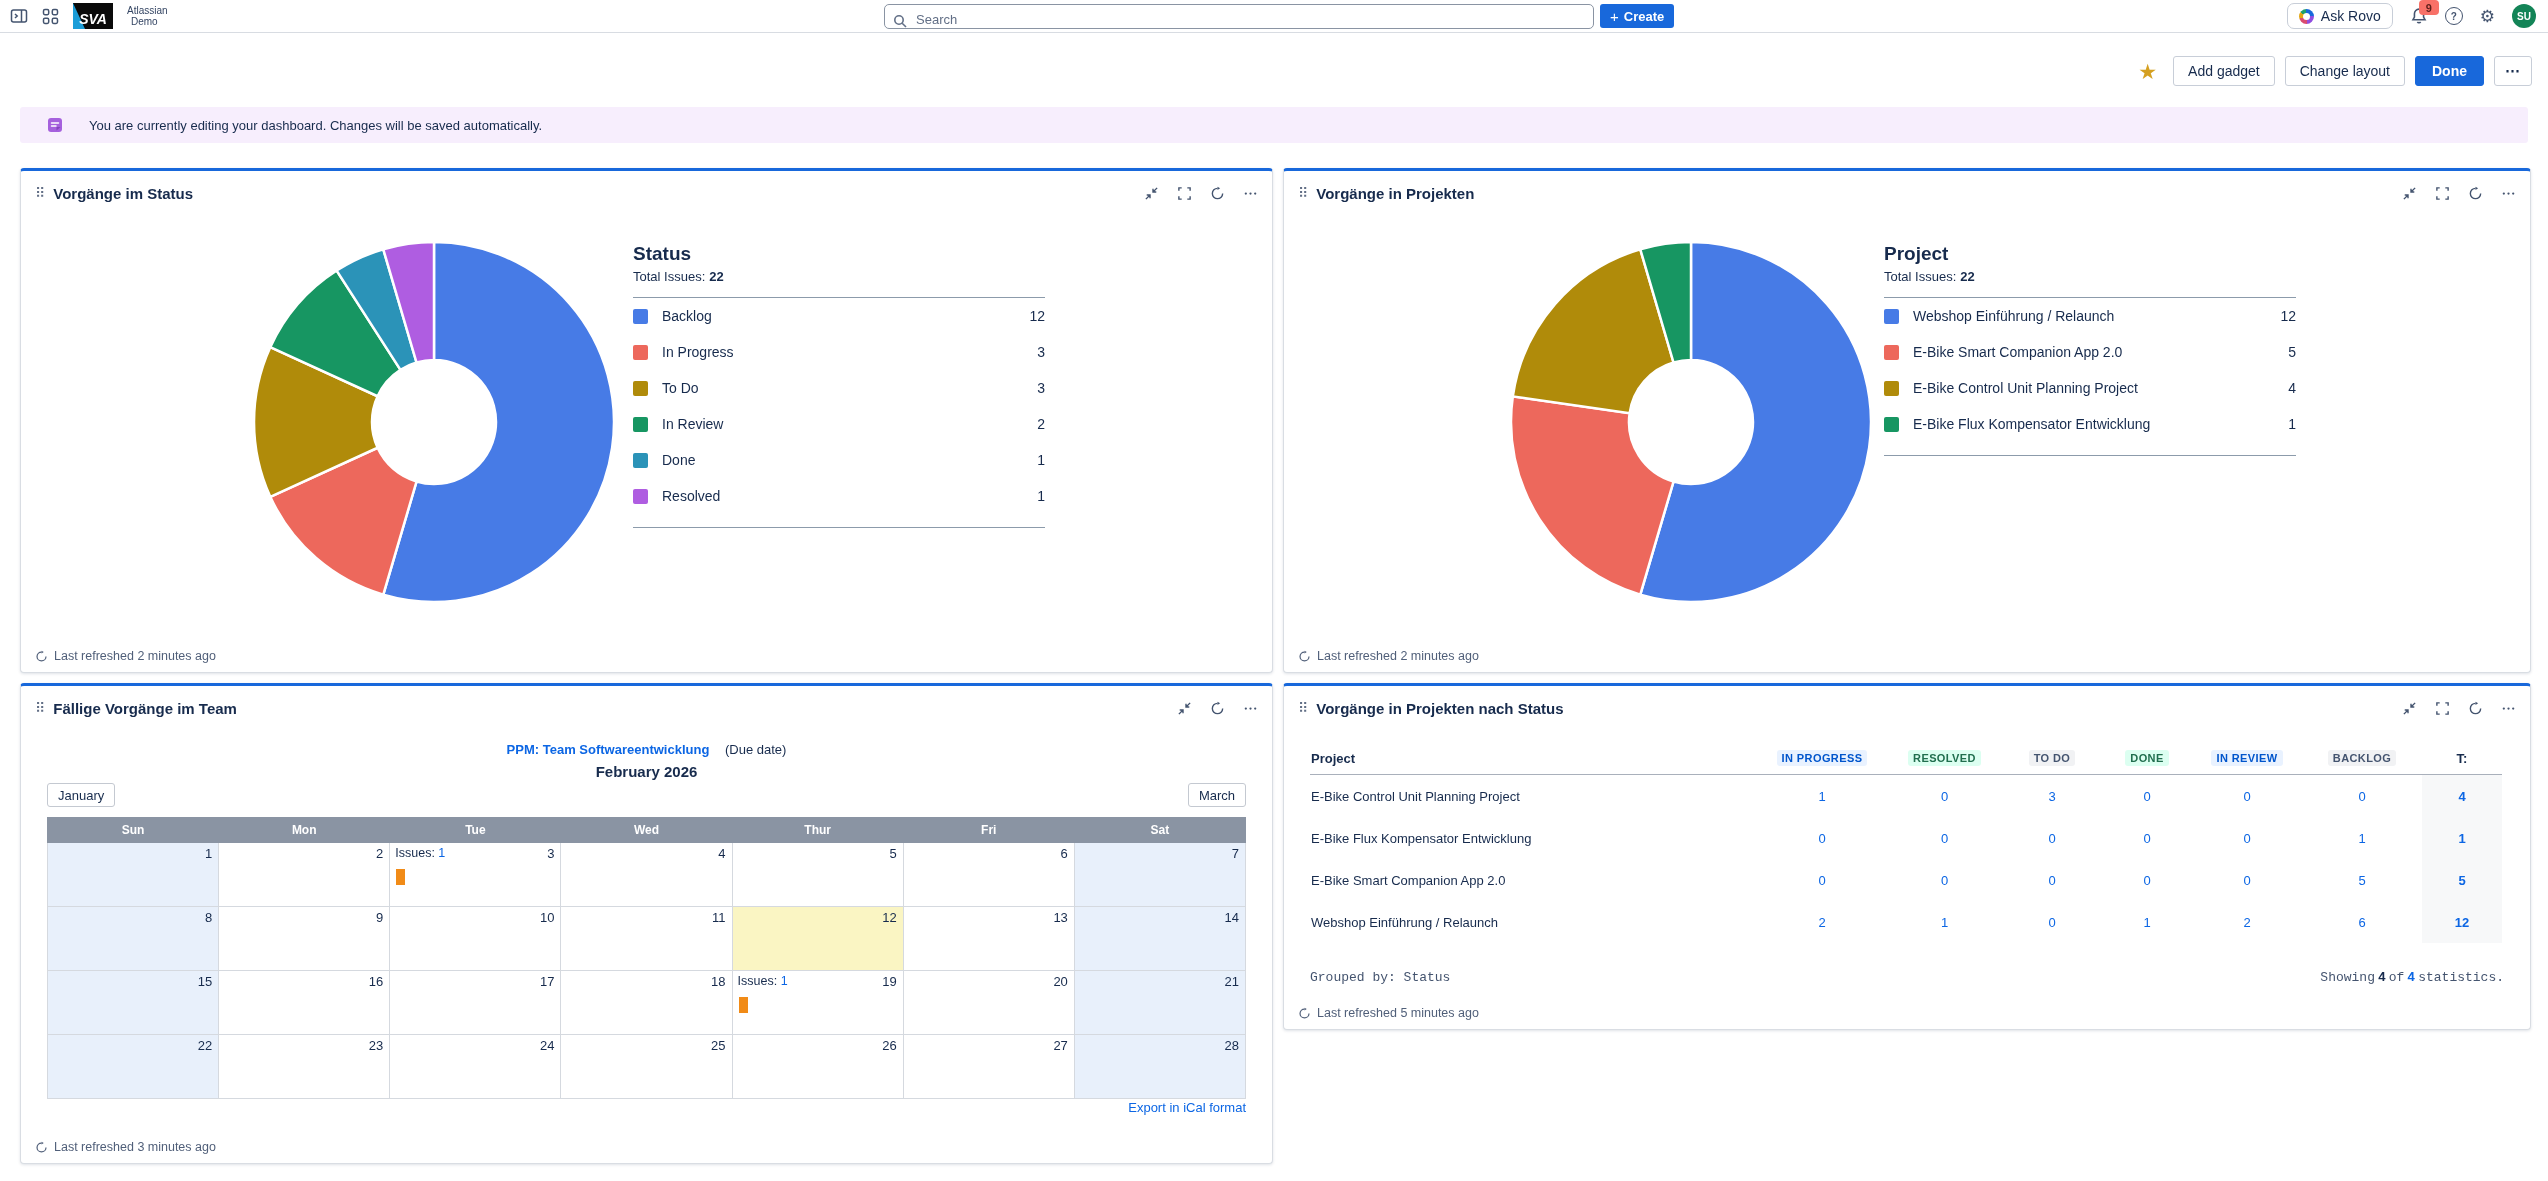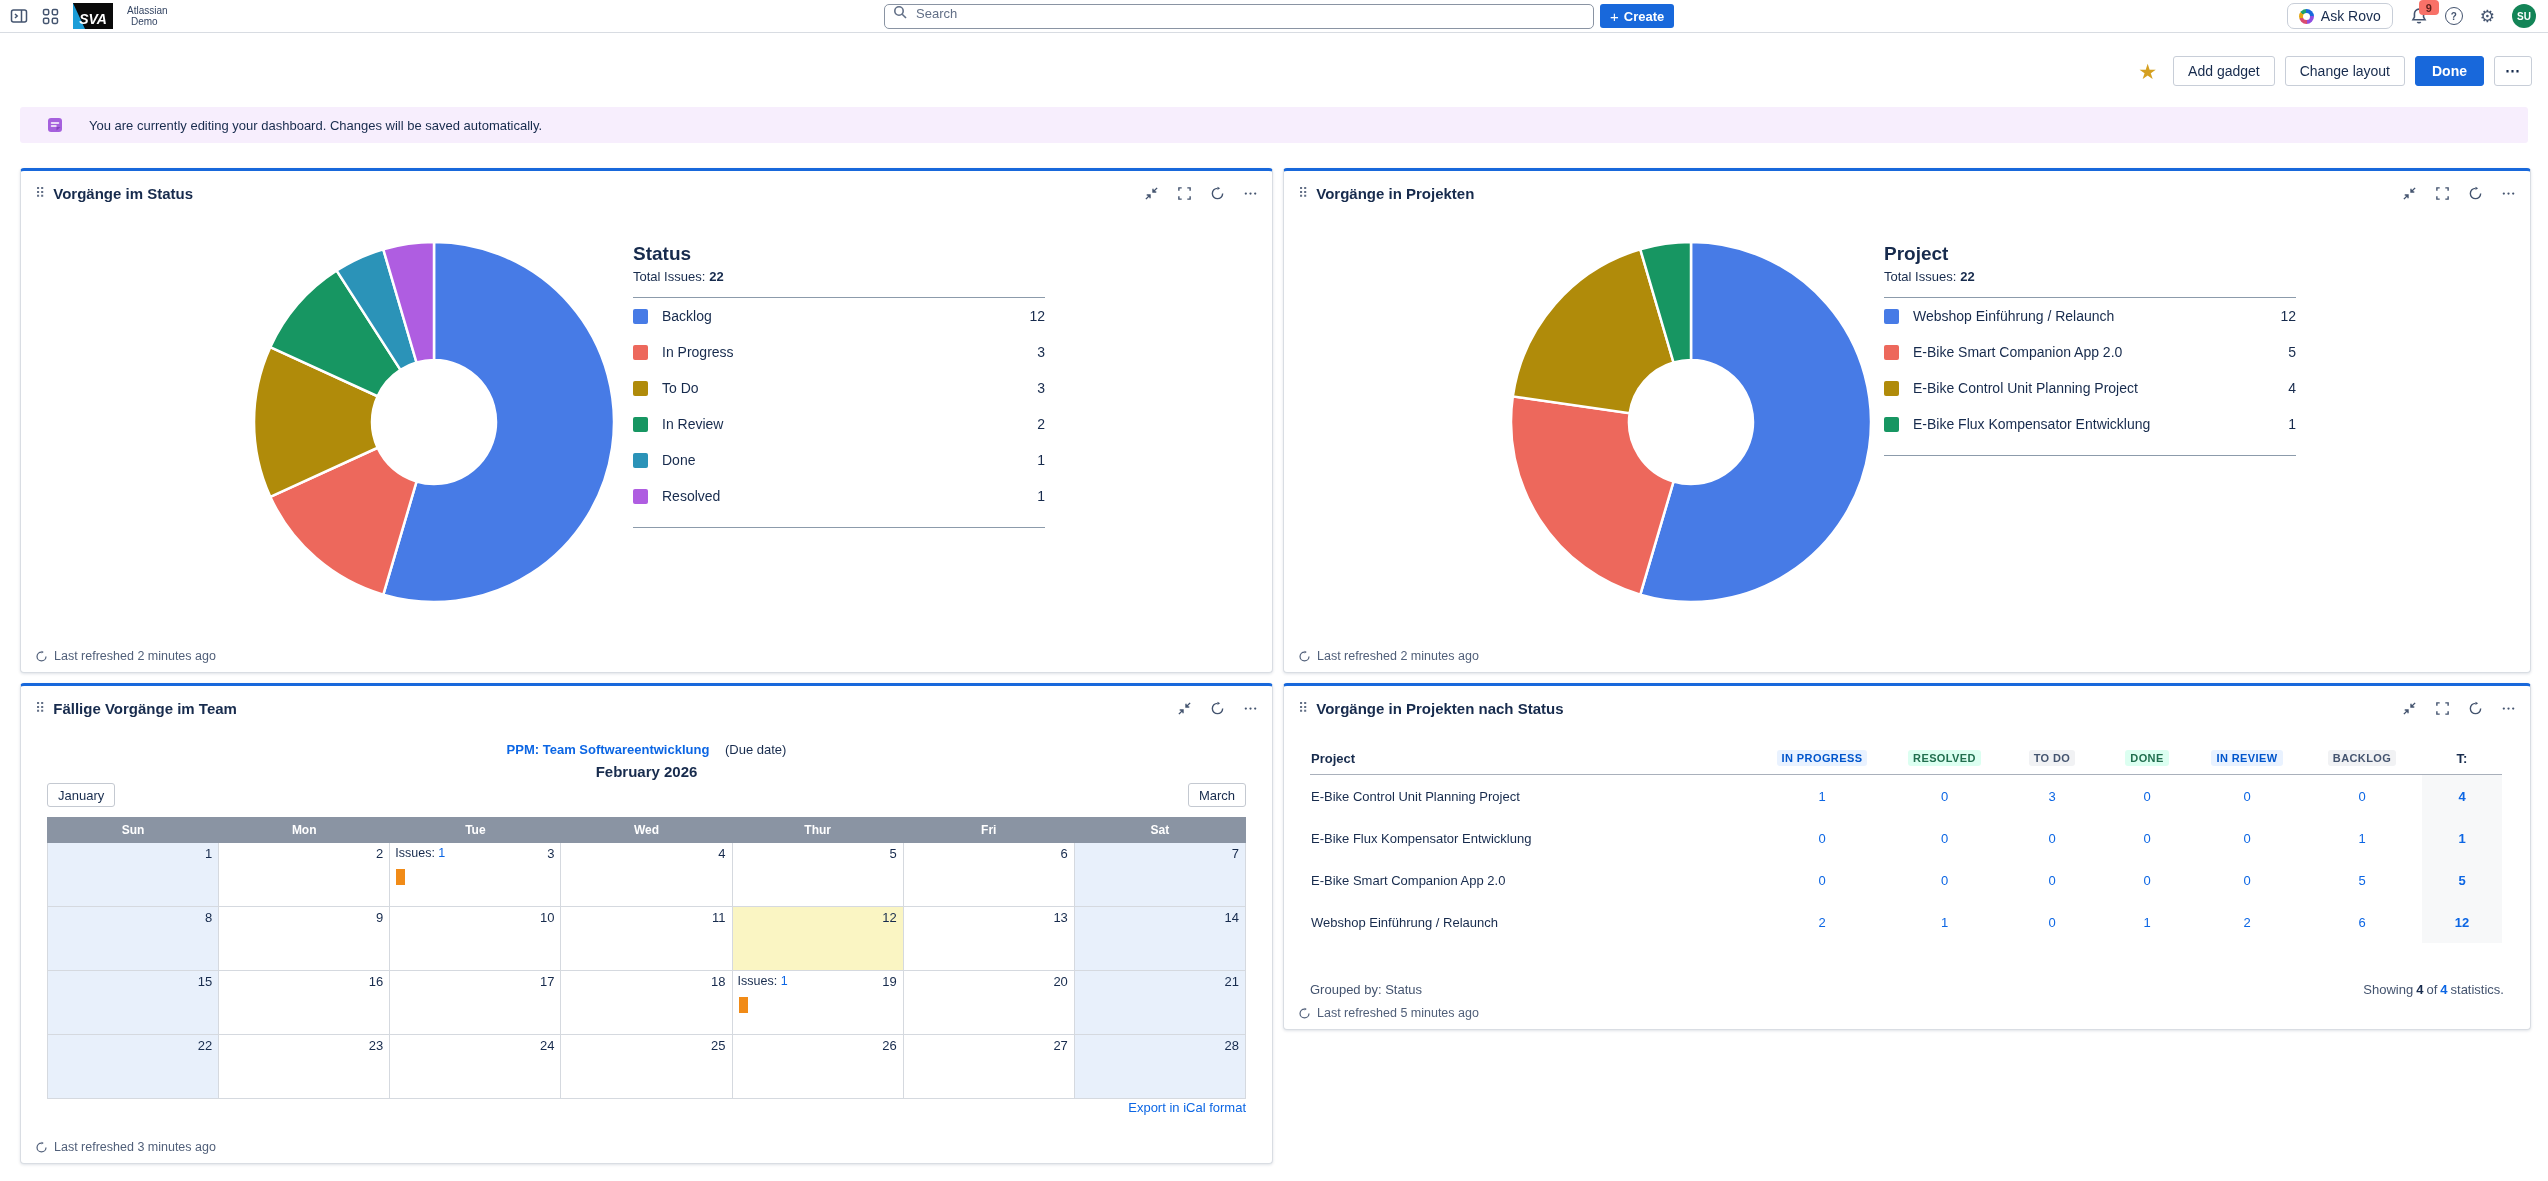--- a/index.html
+++ b/index.html
@@ -6,21 +6,21 @@
   .page{position:relative;width:2548px;height:1181px;overflow:hidden;background:#fff;}
   a{text-decoration:none;}
   
   .topbar{position:absolute;top:0;left:0;width:2548px;height:32px;border-bottom:1px solid #D8DCE2;background:#fff;}
   .tb-left{position:absolute;left:10px;top:0;height:32px;display:flex;align-items:center;gap:14px;}
   .tb-icon svg{display:block;stroke:#44546F;fill:none;stroke-width:1.5;}
   .sva-logo{width:40px;height:26px;background:#0a0a0a;position:relative;display:flex;align-items:flex-end;justify-content:center;overflow:hidden;}
   .sva-logo span{color:#fff;font-weight:700;font-style:italic;font-size:14px;line-height:20px;z-index:2;}
   .sva-logo::before{content:"";position:absolute;left:0;bottom:0;border-left:12px solid #1B9DD8;border-top:26px solid transparent;}
   .tb-product{font-size:10px;line-height:1.15;color:#344563;}
-  .tb-search{position:absolute;left:884px;top:4px;width:708px;height:23px;border:1px solid #8A94A3;border-radius:5px;display:flex;align-items:flex-start;background:#fff;}
+  .tb-search{position:absolute;left:884px;top:4px;width:708px;height:23px;border:1px solid #8A94A3;border-radius:5px;display:flex;align-items:flex-end;background:#fff;}
   .tb-search svg{margin-left:8px;stroke:#626F86;fill:none;stroke-width:1.6;}
   .tb-search input{border:none;outline:none;flex:1;margin-left:7px;font-size:13px;color:#172B4D;font-family:"Liberation Sans",sans-serif;background:transparent;}
   .tb-search input::placeholder{color:#626F86;}
   .tb-create{position:absolute;left:1600px;top:4px;height:24px;padding:0 10px;background:#1868DB;color:#fff;border:none;border-radius:3px;font-size:13px;font-weight:600;display:flex;align-items:center;gap:5px;cursor:pointer;font-family:"Liberation Sans",sans-serif;}
   .tb-create .plus{font-size:15px;font-weight:400;line-height:1;}
   .tb-right{position:absolute;right:12px;top:0;height:32px;display:flex;align-items:center;gap:17px;}
   .rovo-btn{height:26px;border:1px solid #C8CED8;border-radius:7px;background:#fff;display:flex;align-items:center;gap:7px;padding:12px 11px;font-size:14px;font-weight:500;color:#172B4D;cursor:pointer;font-family:"Liberation Sans",sans-serif;}
   .rovo-ic{width:15px;height:15px;border-radius:50%;background:conic-gradient(#1868DB 0 25%,#8F4DE0 25% 50%,#D84B71 50% 70%,#E2A615 70% 85%,#22A06B 85% 100%);position:relative;}
   .rovo-ic::after{content:"";position:absolute;inset:4px;background:#fff;border-radius:50%;}
   .bell-wrap{position:relative;width:18px;height:18px;}
@@ -96,21 +96,21 @@
   table.ptable td.proj{text-align:left;}
   table.ptable td .num{color:#0C66E4;cursor:pointer;}
   table.ptable td.tcol{background:#F7F8F9;font-weight:700;}
   table.ptable td.tcol .num{font-weight:700;}
   table.ptable tr.totalrow td{background:#F1F2F4;font-weight:700;height:42px;}
   table.ptable tr.totalrow td .num{font-weight:700;}
   .lz{display:inline-block;font-size:11px;font-weight:700;padding:2px 5px;border-radius:3px;letter-spacing:.4px;cursor:pointer;}
   .lz.info{color:#0055CC;background:#E9F2FF;}
   .lz.success{color:#216E4E;background:#DCFFF1;}
   .lz.neutral{color:#44546F;background:#F1F2F4;}
-  .tmeta{position:absolute;left:26px;right:26px;top:296px;display:flex;font-size:13px;color:#44546F;}
+  .tmeta{position:absolute;left:26px;right:26px;top:284px;display:flex;font-size:13px;color:#44546F;font-family:Liberation Mono, monospace;}
   .tmeta .showing{margin-left:auto;color:#44546F;}
   .tmeta .showing b{color:#172B4D;margin:0 3px;}
   .tmeta .showing .blue{color:#0C66E4;font-weight:700;margin:0 3px;}
 </style>
 </head>
 <body>
 
 <div class="page">
 
   <div class="topbar">

